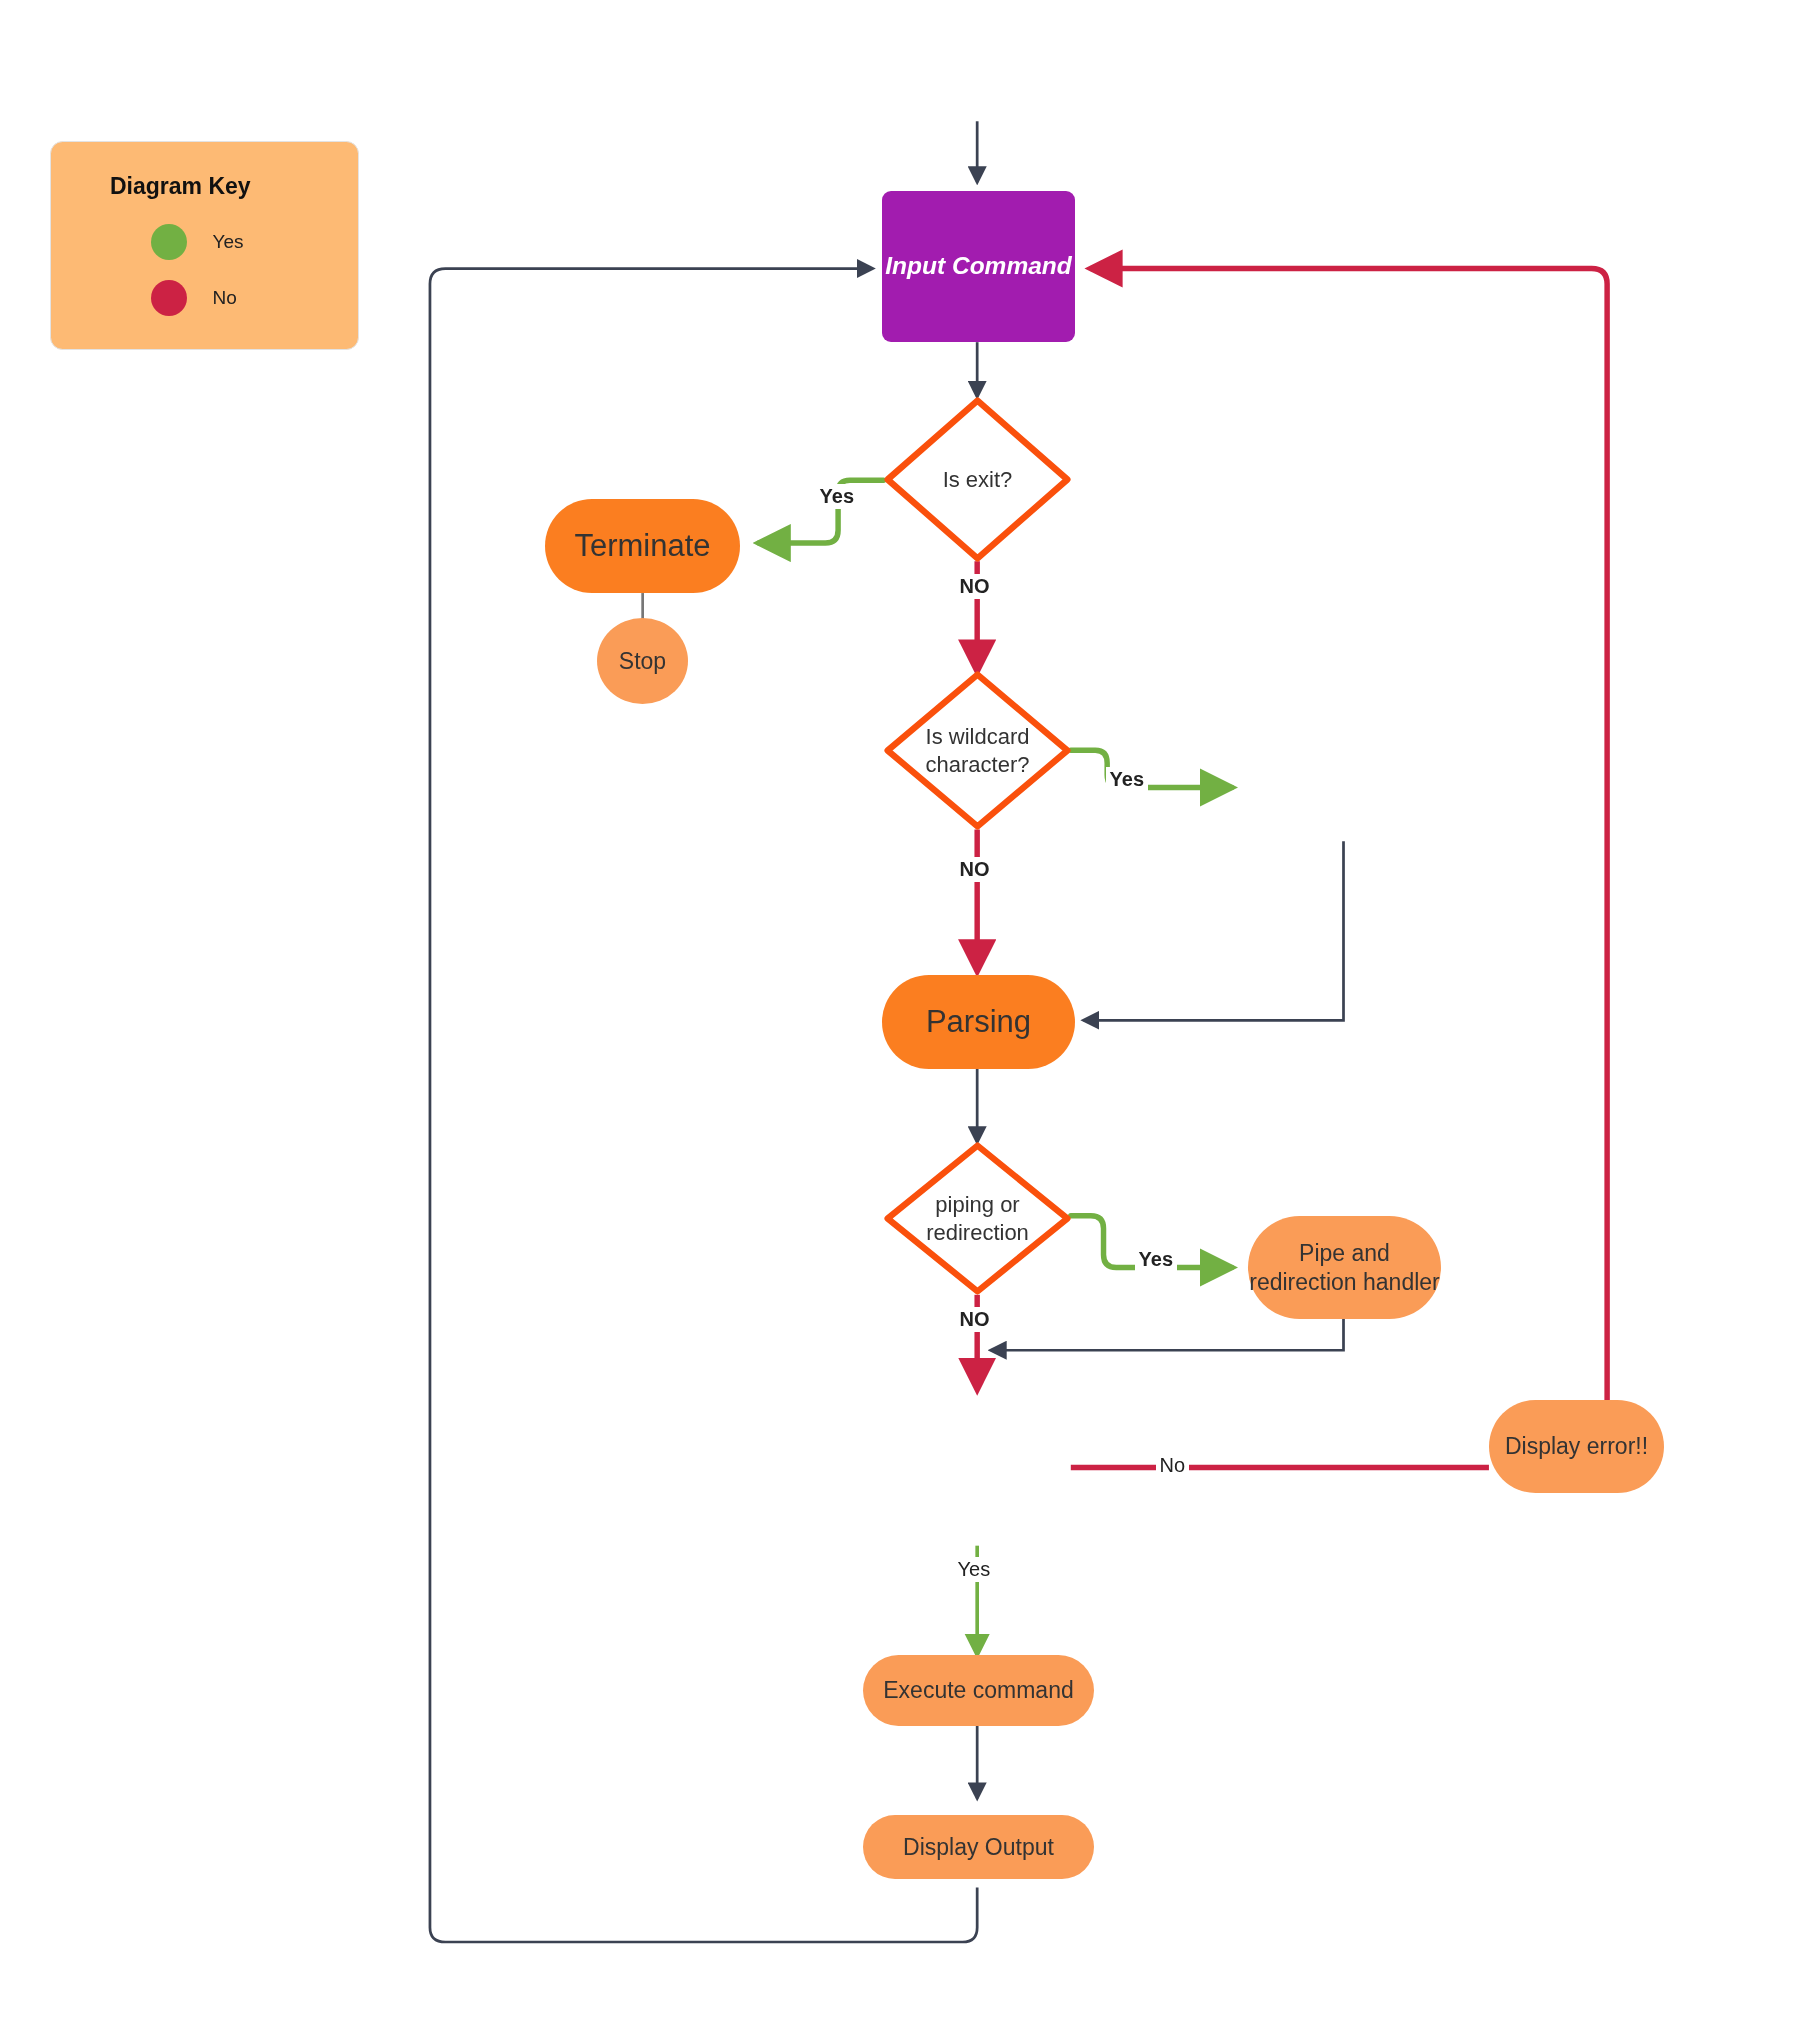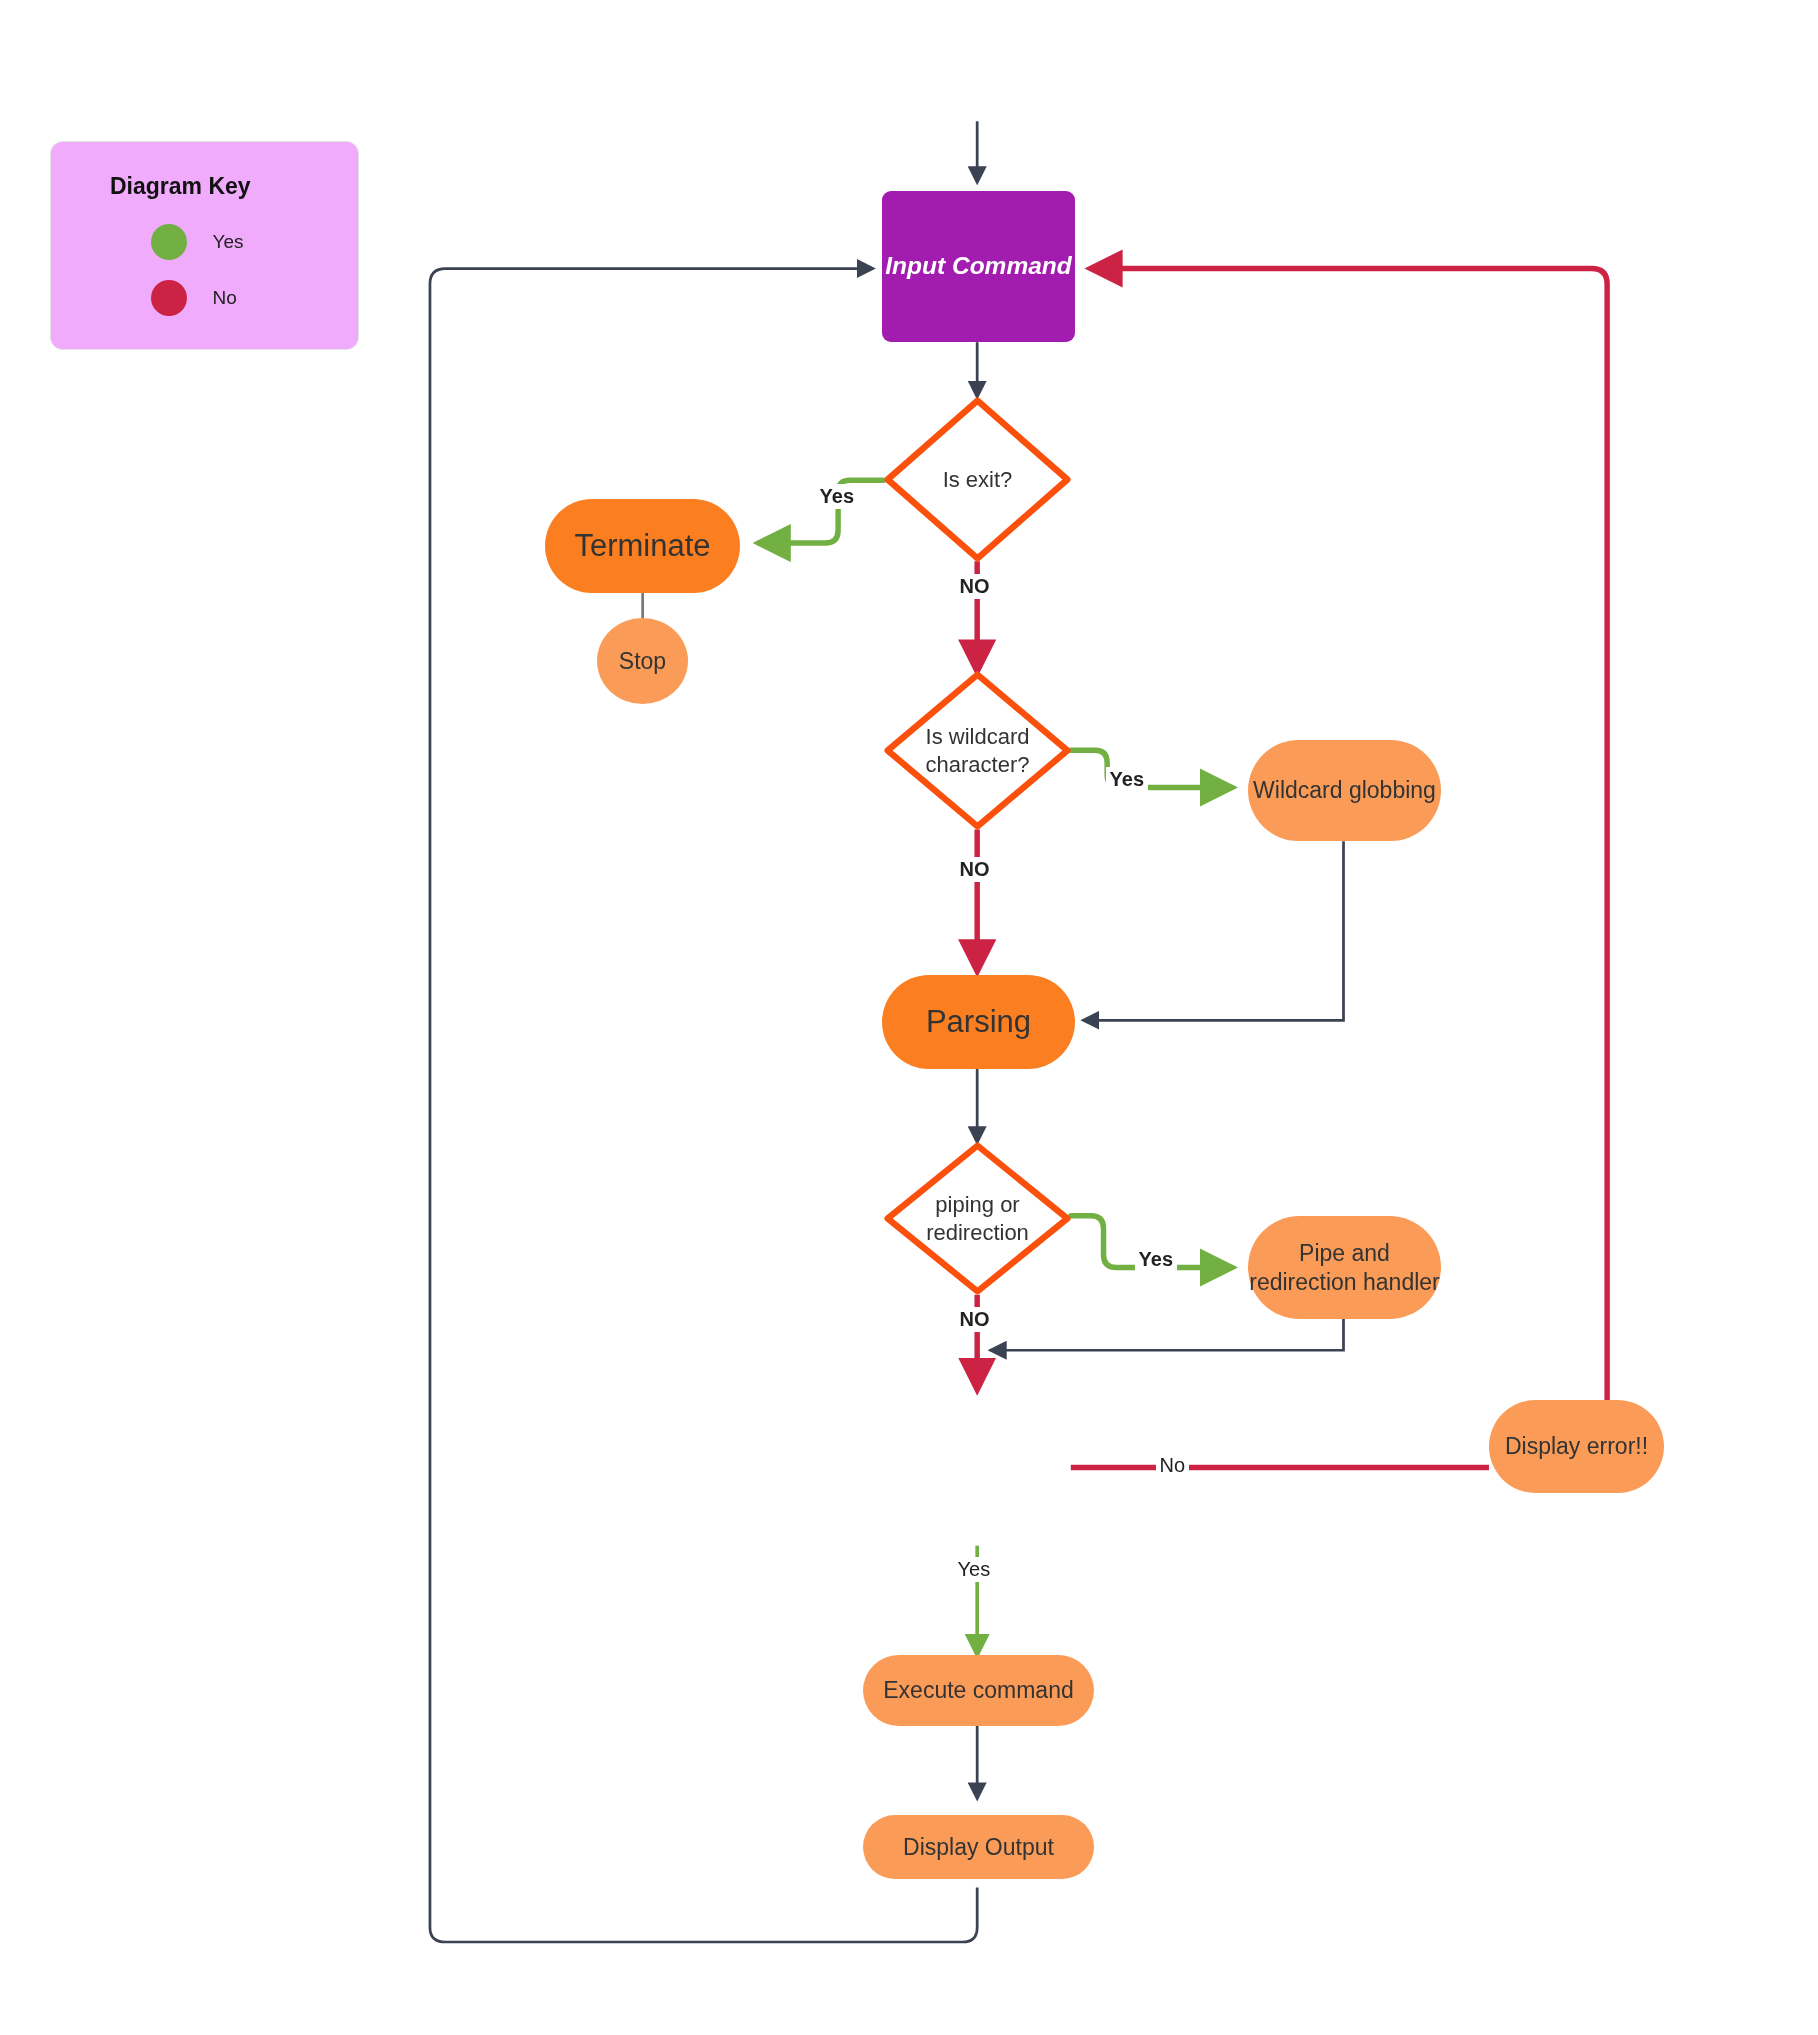--- a/index.html
+++ b/index.html
@@ -94,21 +94,21 @@
   .edge-label.thin {
     font-weight: normal;
   }
   
   #legend {
     position: absolute;
     left: 50px;
     top: 141px;
     width: 309px;
     height: 209px;
-    background: #f0abfc;
+    background: #fdba74;
     border: 0.9px solid #e3e3e3;
     border-radius: 12.7px;
     box-sizing: border-box;
     padding: 31px 0 0 0;
     z-index: 8;
   }
   #legend .legend-title {
     font-size: 23px;
     font-weight: bold;
     color: #111111;
@@ -218,23 +218,20 @@
   </div>
 
   <div class="node n-diamond" style="left:884px; top:671px; width:187px; height:159px;text-align:right;">
     <svg class="dia-shape" viewBox="0 0 206 175" preserveAspectRatio="none">
       <polygon points="103,4 202,87.5 103,171 4,87.5" fill="#ffffff" stroke="#fa500c" stroke-width="7" stroke-linejoin="round"></polygon>
     </svg>
     <span class="dia-label">Is wildcard
 character?</span>
   </div>
 
-  <div class="node n-stadium-light" style="left:1248px; top:740px; width:193px; height:101px;">
-    <span>Wildcard globbing</span>
-  </div>
 
   <div class="node n-stadium-dark" style="left:882px; top:975px; width:193px; height:94px;">
     <span>Parsing</span>
   </div>
 
   <div class="node n-diamond" style="left:884px; top:1142px; width:187px; height:153px;">
     <svg class="dia-shape" viewBox="0 0 206 168" preserveAspectRatio="none">
       <polygon points="103,4 202,84 103,164 4,84" fill="#ffffff" stroke="#fa500c" stroke-width="7" stroke-linejoin="round"></polygon>
     </svg>
     <span class="dia-label">piping or

